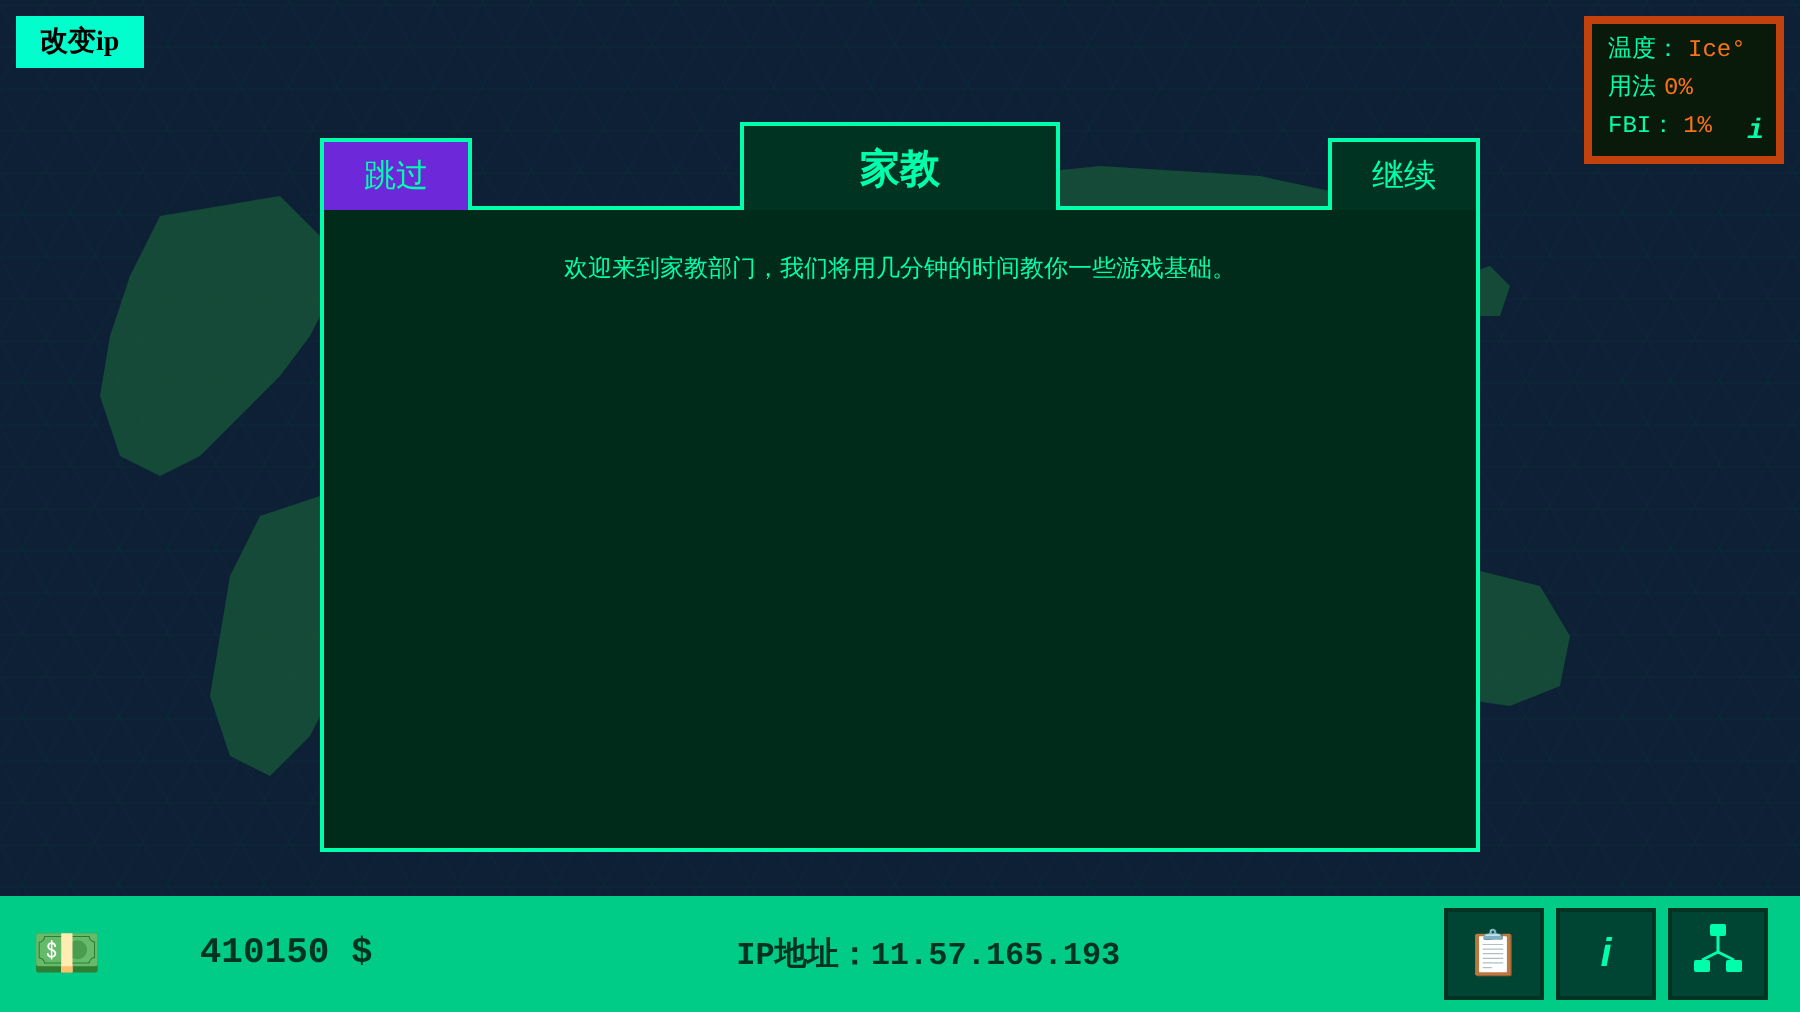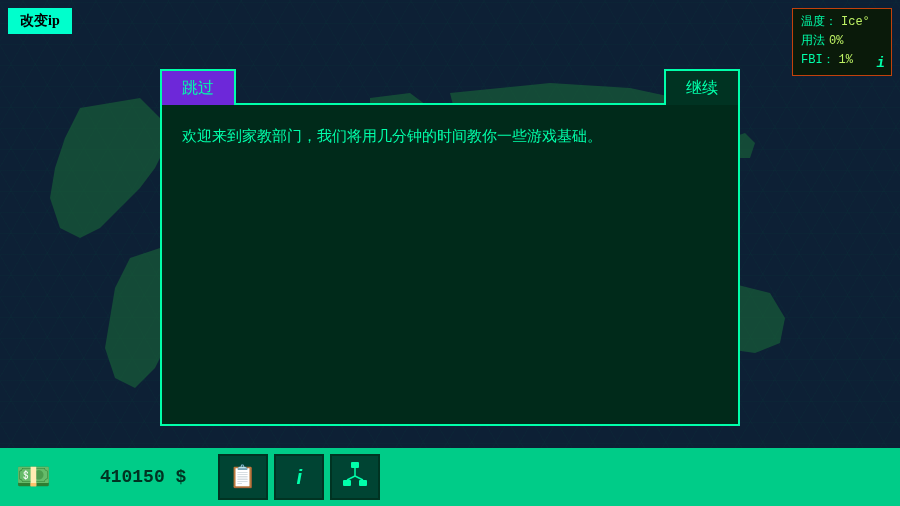--- a/index.html
+++ b/index.html
@@ -68,41 +68,41 @@
       cursor: pointer;
       z-index: 10;
     }
 
     
     .info-panel {
       position: absolute;
       top: 8px;
       right: 8px;
       background: #0a1a0a;
-      border: 1px solid #c2410c;
+      border: 4px solid #c2410c;
       padding: 4px 8px;
       z-index: 10;
       min-width: 100px;
     }
 
     .info-panel .row {
       display: flex;
       align-items: center;
       gap: 4px;
       font-size: 12px;
       color: #00ffaa;
       line-height: 1.6;
     }
 
     .info-panel .label {
       color: #00ffaa;
     }
 
     .info-panel .value {
-      color: #bef264;
+      color: #f97316;
     }
 
     .info-panel .info-icon {
       position: absolute;
       bottom: 4px;
       right: 6px;
       color: #00ffaa;
       font-size: 14px;
       font-style: italic;
       font-weight: bold;
@@ -184,22 +184,23 @@
       border: 2px solid #00ffaa;
       border-top: none;
       padding: 20px 20px;
       height: calc(100% - 45px);
       display: flex;
       flex-direction: column;
     }
 
     .dialog-text {
       color: #00ffaa;
-      font-size: 15px;
+      font-size: 12px;
       line-height: 1.7;
+      text-align: center;
     }
 
     
     .status-bar {
       position: absolute;
       bottom: 0;
       left: 0;
       right: 0;
       height: 58px;
       background: #00cc88;
@@ -288,31 +289,33 @@
     <span class="label">FBI：</span>
     <span class="value">1%</span>
   </div>
   <div class="info-icon">i</div>
 </div>
 
 <div class="dialog-container">
   <div class="dialog-top-bar">
     <button class="dialog-skip">跳过</button>
     <div class="dialog-spacer"></div>
+    <div class="dialog-title-box">家教</div>
     <div class="dialog-spacer"></div>
     <button class="dialog-continue">继续</button>
   </div>
   <div class="dialog-content">
     <div class="dialog-text">欢迎来到家教部门，我们将用几分钟的时间教你一些游戏基础。</div>
   </div>
 </div>
 
 <div class="status-bar">
   <span class="money-icon">💵</span>
   <span class="money-amount">410150 $</span>
+  <span class="ip-label">IP地址：11.57.165.193</span>
   <div class="status-icons">
     <button class="status-icon-btn">
       <span>📋</span>
     </button>
     <button class="status-icon-btn">
       <span style="font-style:italic;font-weight:bold;font-size:20px;color:#00ffaa;">i</span>
     </button>
     <button class="status-icon-btn">
       <span>
         <svg width="28" height="28" viewBox="0 0 28 28" fill="none" xmlns="http://www.w3.org/2000/svg">

